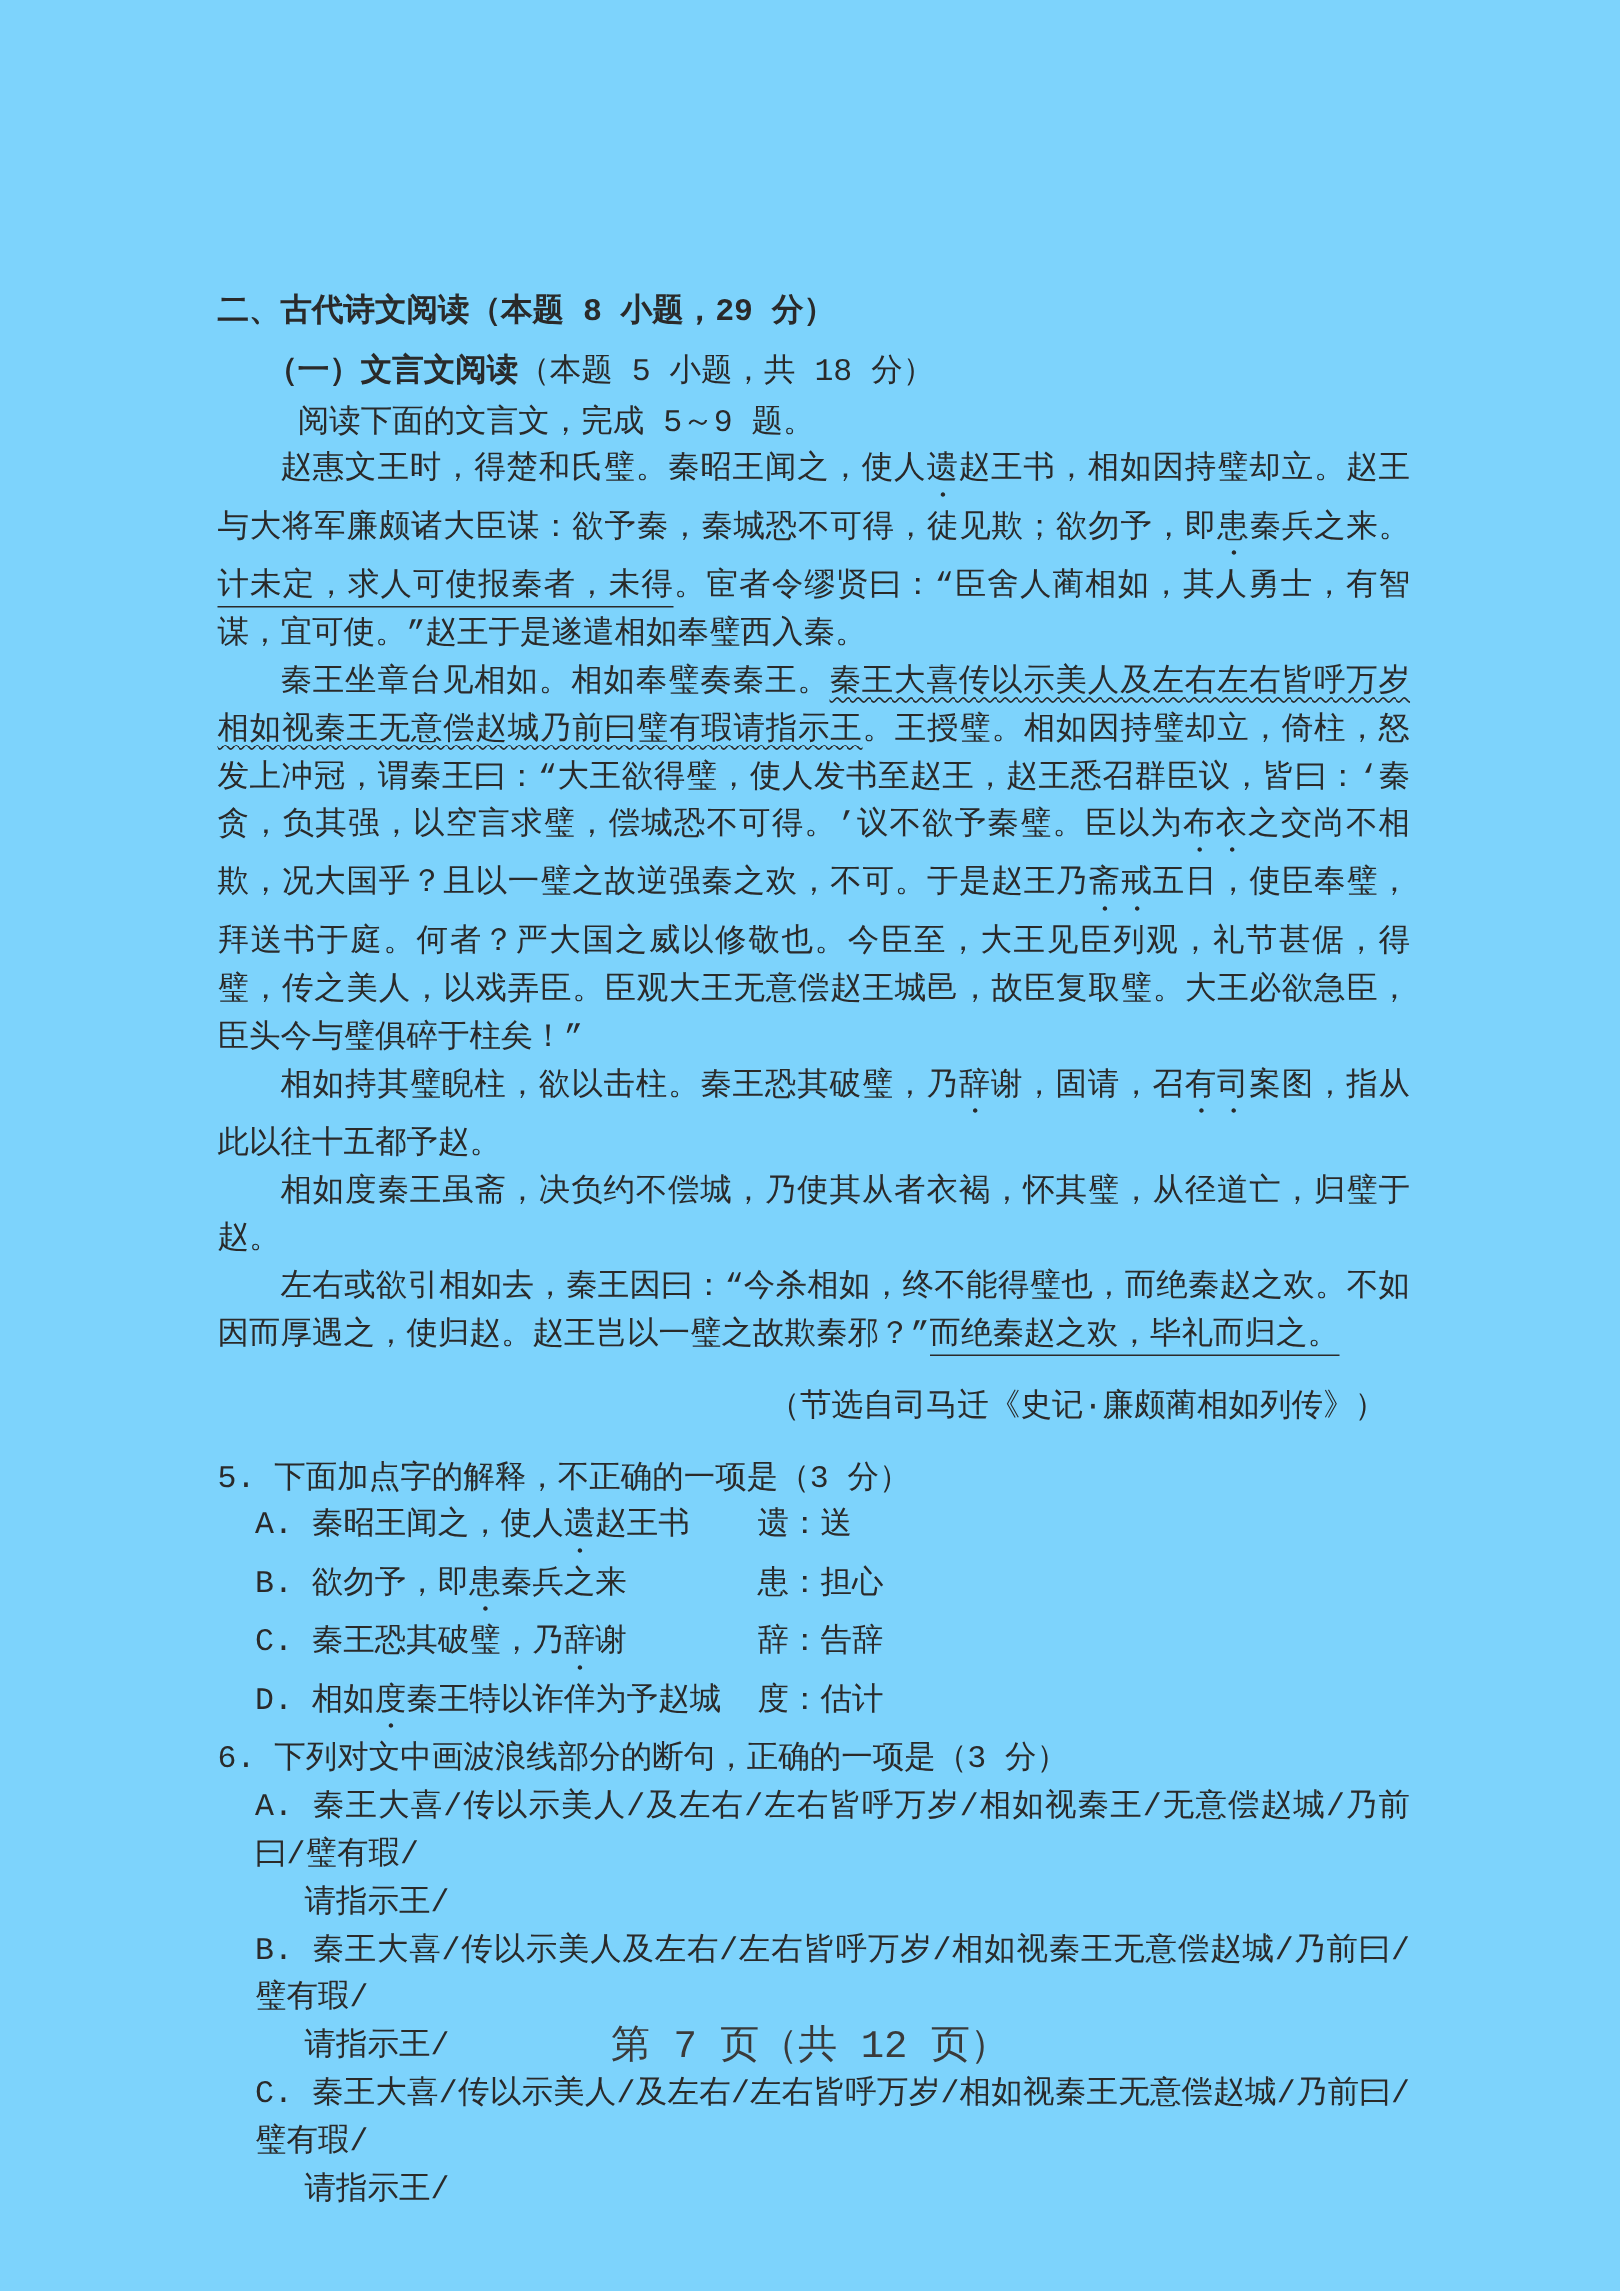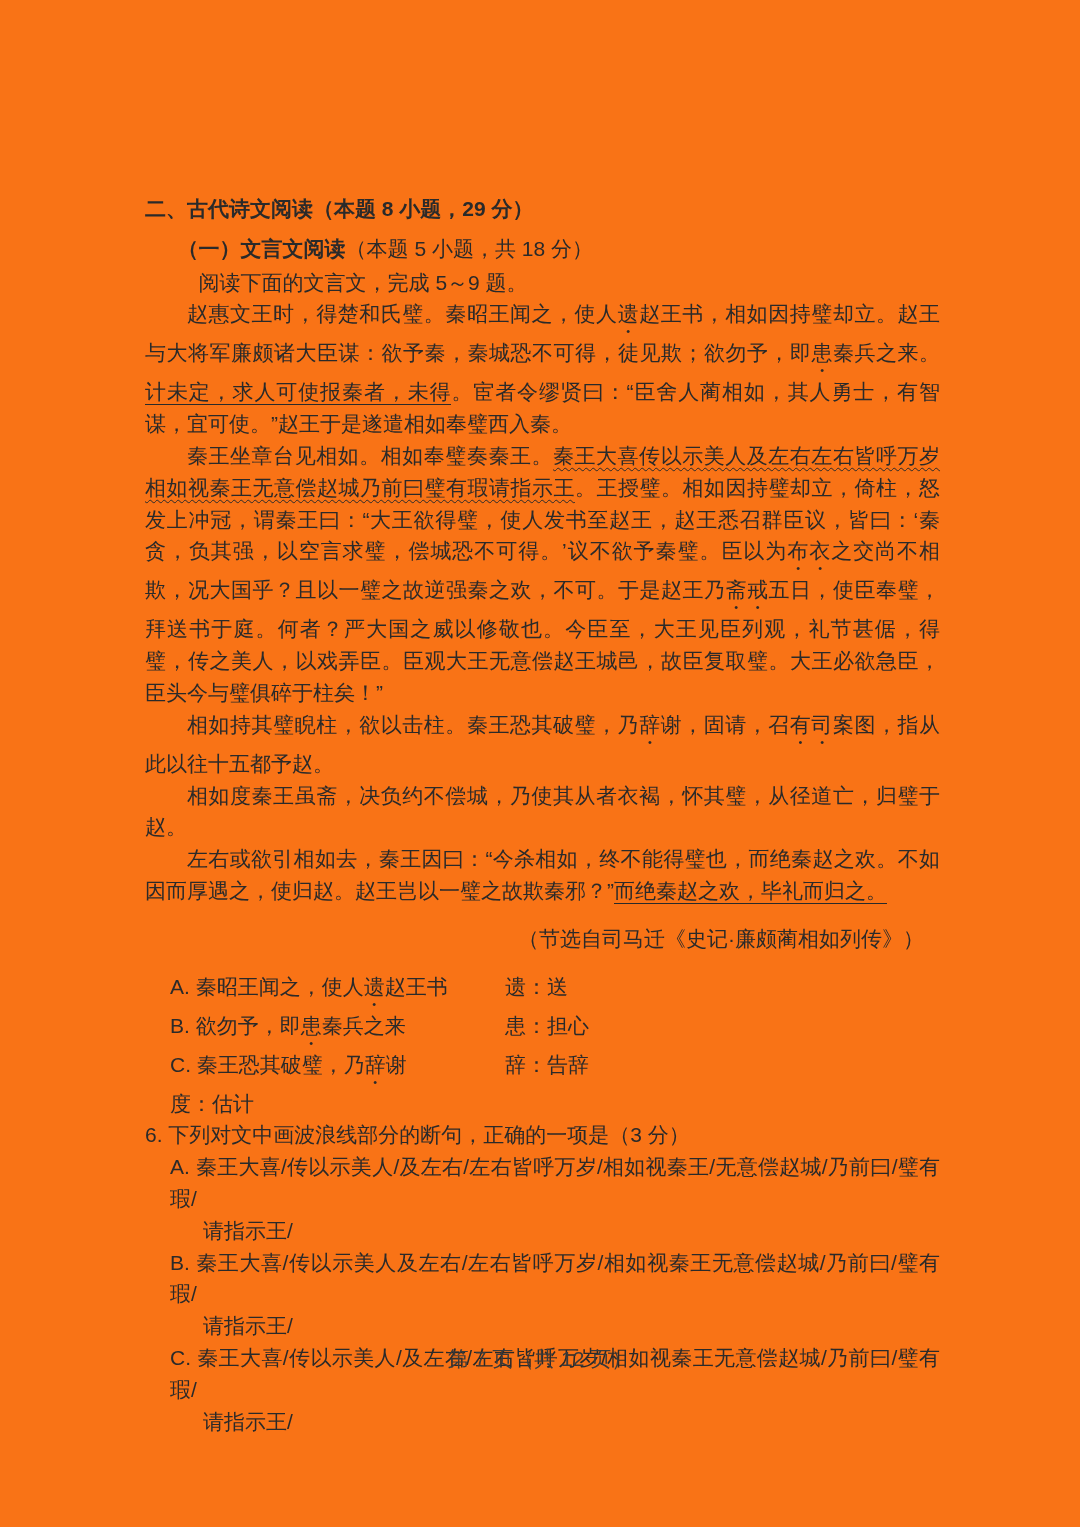--- a/index.html
+++ b/index.html
@@ -1,22 +1,22 @@
 <!DOCTYPE html>
 <html><head>
 <meta charset="utf-8">
 <style>
   html,body { margin:0; padding:0; background:#888; }
   .page {
     position: relative;
     width: 1080px;
     height: 1527px;
     margin: 0 auto;
-    background: #f97316;
-    font-family: Liberation Sans, sans-serif;
+    background: #7dd3fc;
+    font-family: Liberation Mono, monospace;
     color: #2a2a2a;
     overflow: hidden;
   }
   .content {
     position: absolute;
     left: 145px;
     top: 193px;
     width: 795px;
     font-size: 21px;
     line-height: 31.8px;
@@ -34,21 +34,21 @@
   .q5-row .opt-gloss { flex: none; }
   .q6-row { margin: 0; }
   .q6-row .l1 { padding-left: 25px; }
   .q6-row .l2 { padding-left: 58px; }
   .footer {
     position: absolute;
     top: 1345px;
     left: 0;
     width: 100%;
     text-align: center;
-    font-size: 21px;
+    font-size: 26px;
     color: #3a3a3a;
   }
   
   .u {
     border-bottom: 1.5px solid #2a2a2a;
     padding-bottom: 1px;
   }
   .wavy {
     text-decoration: underline wavy #2a2a2a 1px;
     text-underline-offset: 4px;
@@ -75,34 +75,36 @@
     <div class="intro">阅读下面的文言文，完成 5～9 题。</div>
 
     <p class="para"><span>赵惠文王时，得楚和氏璧。秦昭王闻之，使人</span><span class="dots">遗</span><span>赵王书，相如因持璧却立。赵王与大将军廉颇诸大臣谋：欲予秦，秦城恐不可得，徒见欺；欲勿予，即</span><span class="dots">患</span><span>秦兵之来。</span><span class="u">计未定，求人可使报秦者，未得</span><span>。宦者令缪贤曰：“臣舍人蔺相如，其人勇士，有智谋，宜可使。”赵王于是遂遣相如奉璧西入秦。</span></p>
     <p class="para"><span>秦王坐章台见相如。相如奉璧奏秦王。</span><span class="wavy">秦王大喜传以示美人及左右左右皆呼万岁相如视秦王无意偿赵城乃前曰璧有瑕请指示王</span><span>。王授璧。相如因持璧却立，倚柱，怒发上冲冠，谓秦王曰：“大王欲得璧，使人发书至赵王，赵王悉召群臣议，皆曰：‘秦贪，负其强，以空言求璧，偿城恐不可得。’议不欲予秦璧。臣以为</span><span class="dots">布衣</span><span>之交尚不相欺，况大国乎？且以一璧之故逆强秦之欢，不可。于是赵王乃</span><span class="dots">斋戒</span><span>五日，使臣奉璧，拜送书于庭。何者？严大国之威以修敬也。今臣至，大王见臣列观，礼节甚倨，得璧，传之美人，以戏弄臣。臣观大王无意偿赵王城邑，故臣复取璧。大王必欲急臣，臣头今与璧俱碎于柱矣！”</span></p>
     <p class="para"><span>相如持其璧睨柱，欲以击柱。秦王恐其破璧，乃</span><span class="dots">辞</span><span>谢，固请，召</span><span class="dots">有司</span><span>案图，指从此以往十五都予赵。</span></p>
     <p class="para"><span>相如度秦王虽斋，决负约不偿城，乃使其从者衣褐，怀其璧，从径道亡，归璧于赵。</span></p>
     <p class="para"><span>左右或欲引相如去，秦王因曰：“今杀相如，终不能得璧也，而绝秦赵之欢。不如因而厚遇之，使归赵。赵王岂以一璧之故欺秦邪？”</span><span class="u">而绝秦赵之欢，毕礼而归之。</span></p>
 
     <div class="attribution">（节选自司马迁《史记·廉颇蔺相如列传》）</div>
 
+    <div class="q-stem">5. 下面加点字的解释，不正确的一项是（3 分）</div>
 
     <div class="q5-row">
       <span class="opt-text"><span>A. 秦昭王闻之，使人</span><span class="dots">遗</span><span>赵王书</span></span>
       <span class="opt-gloss">遗：送</span>
     </div>
     <div class="q5-row">
       <span class="opt-text"><span>B. 欲勿予，即</span><span class="dots">患</span><span>秦兵之来</span></span>
       <span class="opt-gloss">患：担心</span>
     </div>
     <div class="q5-row">
       <span class="opt-text"><span>C. 秦王恐其破璧，乃</span><span class="dots">辞</span><span>谢</span></span>
       <span class="opt-gloss">辞：告辞</span>
     </div>
     <div class="q5-row">
+      <span class="opt-text"><span>D. 相如</span><span class="dots">度</span><span>秦王特以诈佯为予赵城</span></span>
       <span class="opt-gloss">度：估计</span>
     </div>
 
     <div class="q-stem">6. 下列对文中画波浪线部分的断句，正确的一项是（3 分）</div>
 
     <div class="q6-row">
       <div class="l1">A. 秦王大喜/传以示美人/及左右/左右皆呼万岁/相如视秦王/无意偿赵城/乃前曰/璧有瑕/</div>
       <div class="l2">请指示王/</div>
     </div>
     <div class="q6-row">

